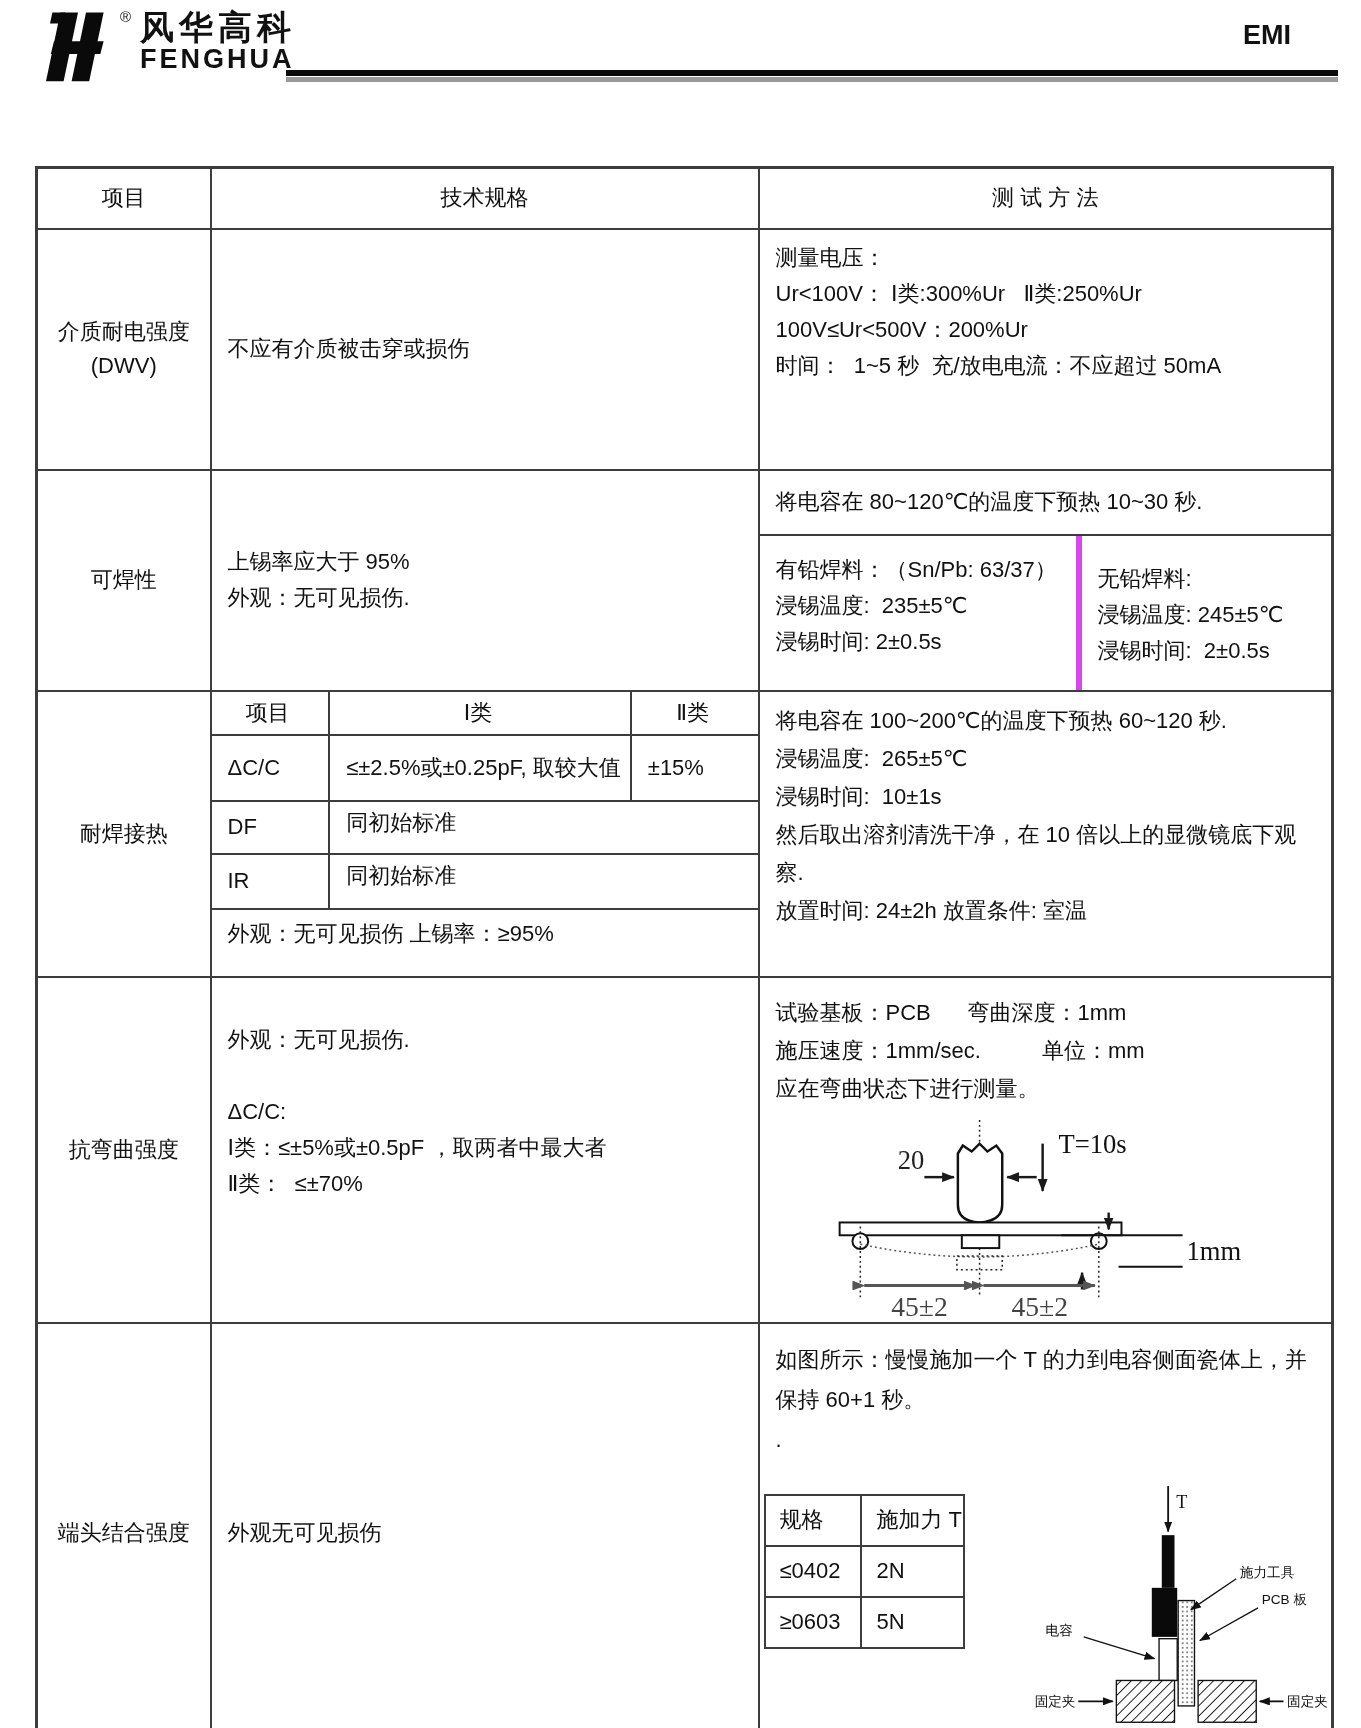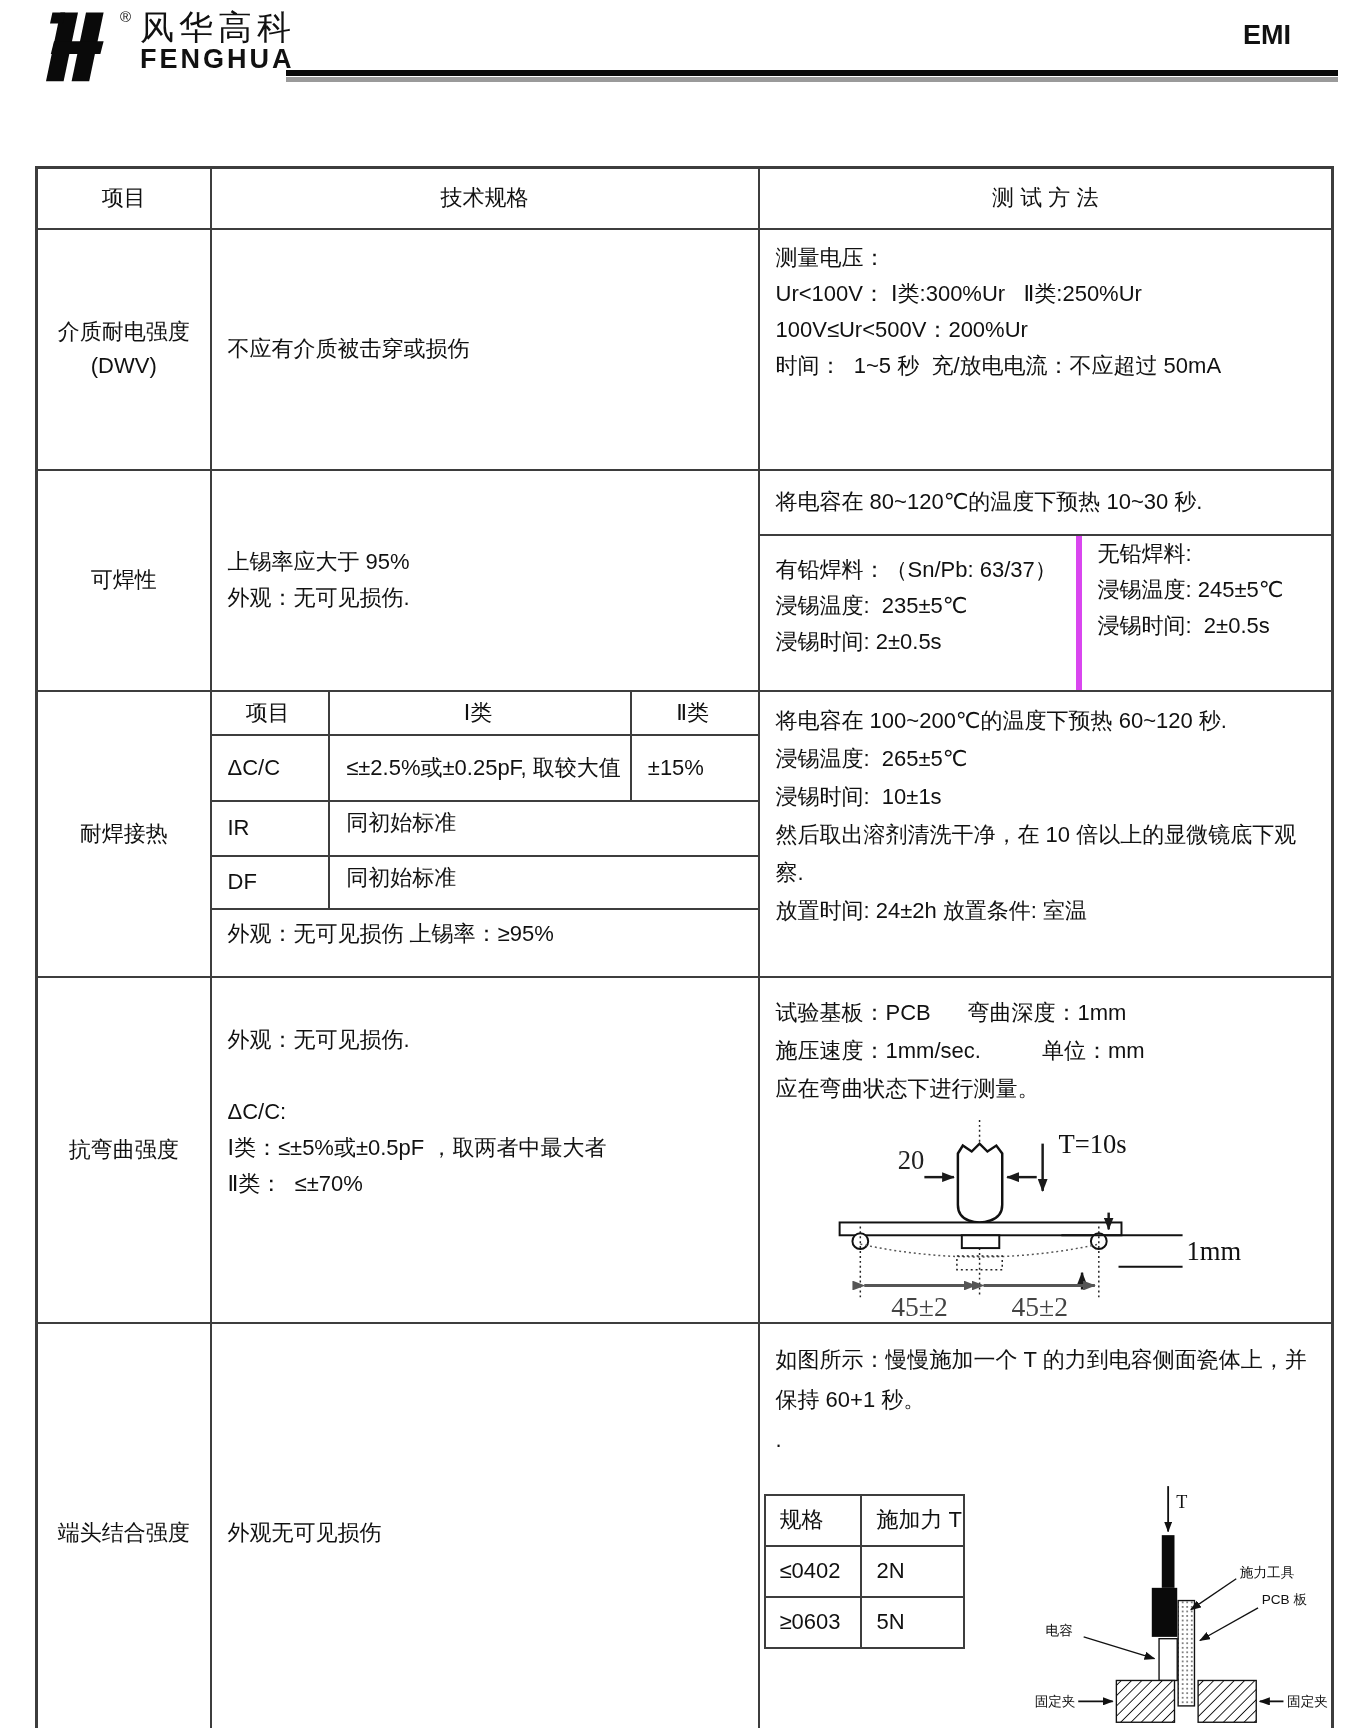--- a/index.html
+++ b/index.html
@@ -3,41 +3,41 @@
 <meta charset="utf-8">
 <style>
   html,body{margin:0;padding:0;background:#fff;}
   body{font-family:"Liberation Sans","DejaVu Sans",sans-serif;color:#111;}
   .page{position:relative;width:1361px;height:1728px;background:#fff;overflow:hidden;}
 
   
   .logo-mark{position:absolute;left:30px;top:8px;}
   .reg{position:absolute;left:120px;top:8px;font-size:15px;}
   .brand{position:absolute;left:140px;top:10px;line-height:1;}
-  .brand-cn{font-size:34px;font-weight:normal;letter-spacing:5px;white-space:nowrap;}
+  .brand-cn{font-size:34px;font-weight:bold;letter-spacing:5px;white-space:nowrap;}
   .brand-en{font-size:27px;font-weight:bold;letter-spacing:3px;margin-top:2px;}
   .doc-label{position:absolute;left:1243px;top:20px;font-size:27px;font-weight:bold;}
   .rule-black{position:absolute;left:286px;top:70px;width:1052px;height:6px;background:#0a0a0a;}
   .rule-gray{position:absolute;left:286px;top:77px;width:1052px;height:5px;background:#9a9a9a;}
 
   
   table.main{position:absolute;left:35px;top:166px;width:1296px;border-collapse:collapse;table-layout:fixed;border:3px solid #3d3d3d;}
   table.main>tbody>tr>td,table.main>thead>tr>th{border:2px solid #3d3d3d;vertical-align:middle;font-weight:normal;}
   table.main th{font-size:22px;text-align:center;}
   .t{font-size:22px;line-height:36px;margin-top:44px;}
   .item-cell{text-align:center;font-size:22px;line-height:34px;border-radius:14px;}
   .padL{padding-left:16px;padding-right:10px;}
   .nopad{padding:0 !important;vertical-align:top !important;}
   .pre{white-space:pre-wrap;}
 
   
   .solder-top{height:63px;border-bottom:2px solid #3d3d3d;display:flex;align-items:center;padding:0 16px;font-size:22px;}
   .solder-split{display:flex;height:154px;}
   .solder-left{width:292px;border-right:6px solid #d946ef;padding:16px 8px 0 16px;font-size:22px;line-height:36px;}
-  .solder-right{flex:1;padding:0 8px 0 16px;font-size:22px;line-height:36px;}
+  .solder-right{flex:1;padding:25px 8px 0 16px;font-size:22px;line-height:36px;}
 
   
   table.inner{border-collapse:collapse;width:100%;height:100%;}
   table.inner td{border:2px solid #3d3d3d;font-size:22px;padding:2px 8px 2px 16px;vertical-align:middle;}
   table.inner tr:first-child>td{border-top:none;}
   table.inner tr:last-child>td{border-bottom:none;}
   table.inner td:first-child{border-left:none;}
   table.inner td:last-child{border-right:none;}
   .c{text-align:center;padding-left:4px !important;}
 
@@ -147,26 +147,26 @@
                 <tr style="height:43px">
               <td class="c">项目</td>
               <td class="c">Ⅰ类</td>
               <td class="c">Ⅱ类</td>
             </tr>
             <tr style="height:66px">
               <td>ΔC/C</td>
               <td>≤±2.5%或±0.25pF, 取较大值</td>
               <td>±15%</td>
             </tr>
+            <tr style="height:53px">
+              <td>DF</td>
+              <td colspan="2" style="vertical-align:top;padding-top:6px;">同初始标准</td>
+            </tr>
             <tr style="height:55px">
               <td>IR</td>
-              <td colspan="2" style="vertical-align:top;padding-top:6px;">同初始标准</td>
-            </tr>
-            <tr style="height:53px">
-              <td>DF</td>
               <td colspan="2" style="vertical-align:top;padding-top:6px;">同初始标准</td>
             </tr>
             <tr style="height:50px">
               <td colspan="3">外观：无可见损伤 上锡率：≥95%</td>
             </tr>
           </tbody>
             </table>
         </td>
         <td class="nopad">
           <div class="mid method-lines" style="line-height:38px;">

